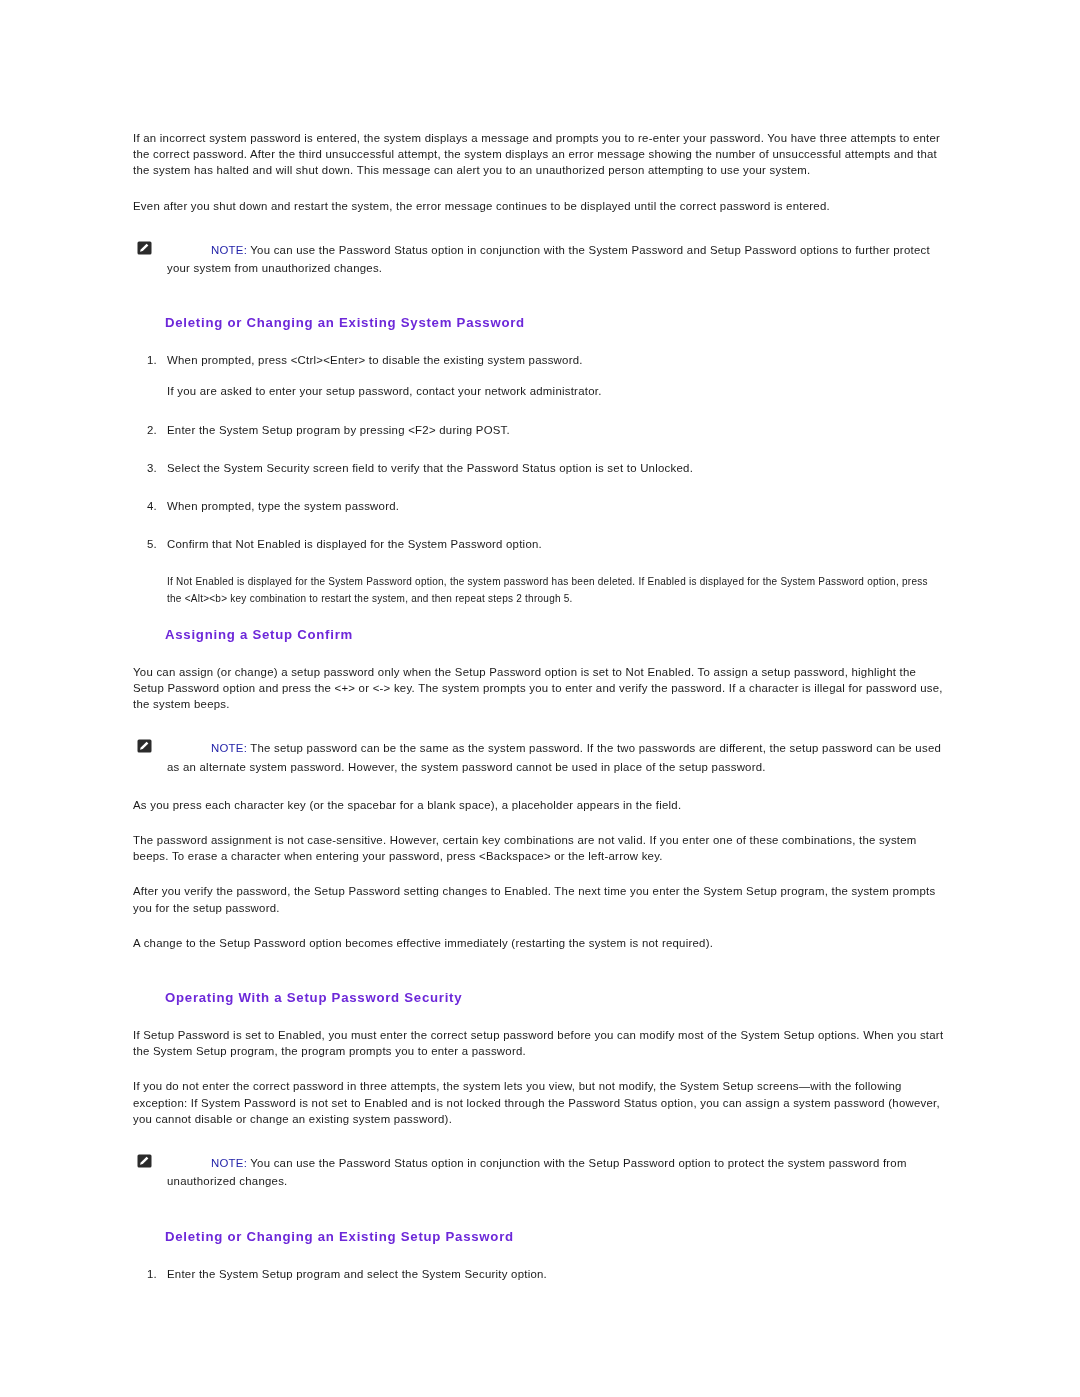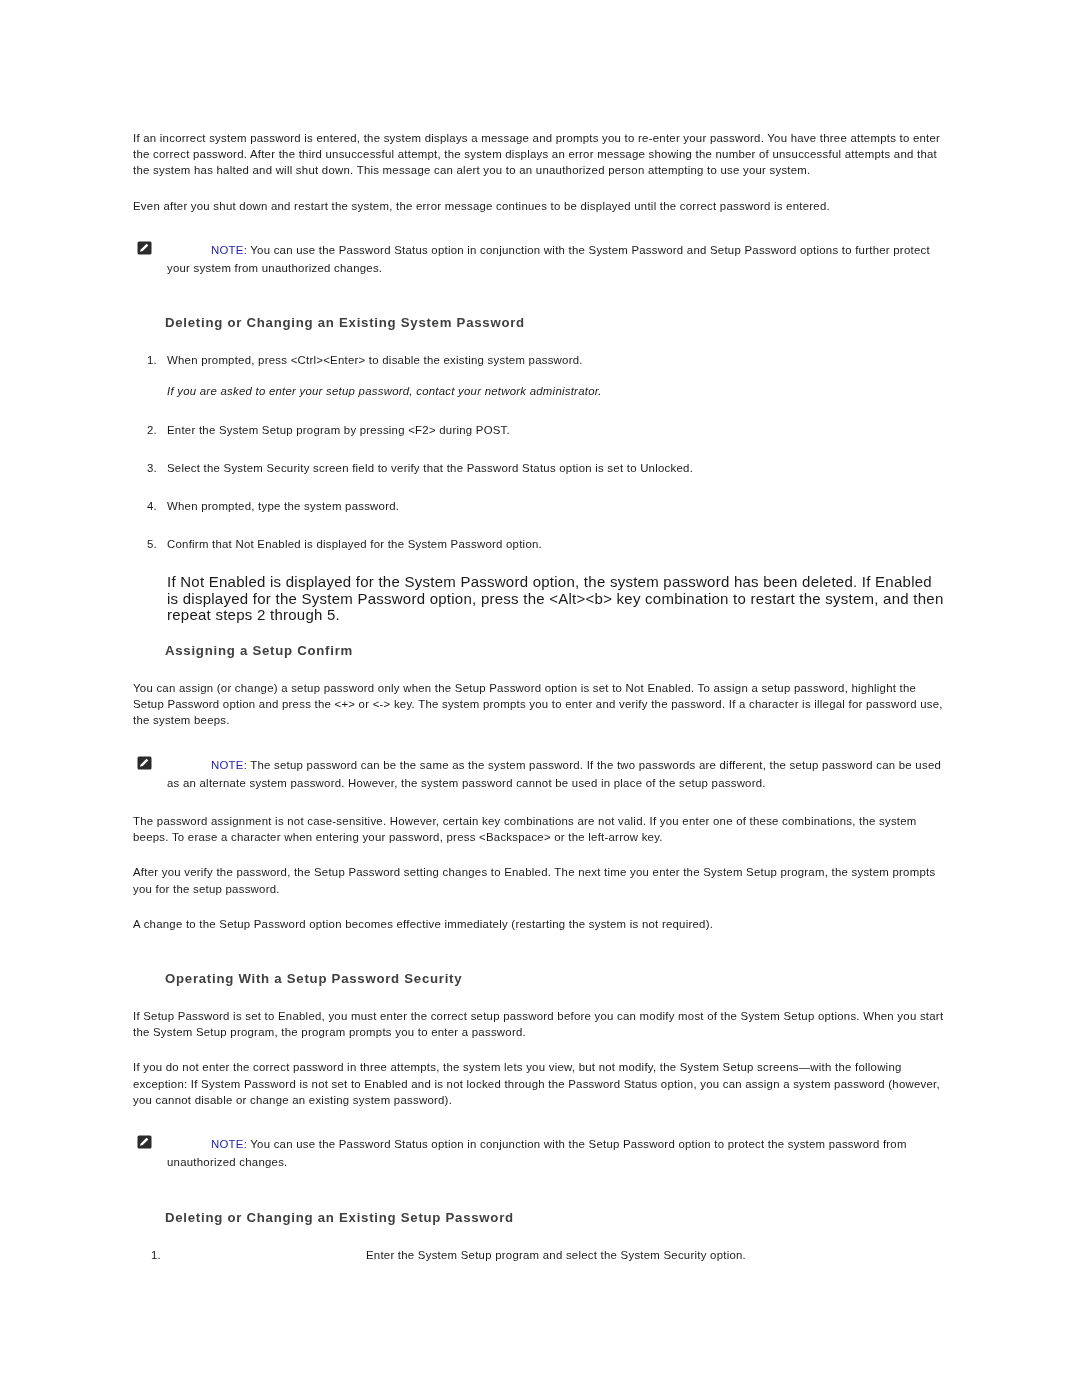--- a/index.html
+++ b/index.html
@@ -44,21 +44,21 @@
     font-weight: bold;
     letter-spacing: 1.1px;
     color: #2c2c8f;
     line-height: 24px;
   }
   h2.sub-title {
     margin: 0 0 21px 0;
     font-size: 13.2px;
     font-weight: bold;
     letter-spacing: 0.75px;
-    color: #404040;
+    color: #6d28d9;
     line-height: 17px;
     padding-left: 32px;
   }
   h2.sub-title.spaced-top { margin-top: 38px; }
 
   
   .note {
     position: relative;
     margin: 0 0 22px 0;
     padding-left: 34px;
@@ -107,27 +107,26 @@
     left: 14px;
     top: 0;
     width: 18px;
     font-size: 11.4px;
     letter-spacing: 0.25px;
     color: #1a1a1a;
   }
   ol.steps > li .sub-para {
     display: block;
     margin-top: 15px;
-    font-style: italic;
-  }
-  ol.steps.after-gap { margin-top: 2px; text-align: center; }
+  }
+  ol.steps.after-gap { margin-top: 2px; }
   .list-tail {
     margin: 0 0 19px 0;
     padding-left: 34px;
-    font-size: 15px;
+    font-size: 10px;
     line-height: 16.2px;
     letter-spacing: 0.25px;
     color: #1a1a1a;
   }
 </style>
 </head>
 <body>
 
 <div class="page">
   <div class="content">
@@ -180,20 +179,21 @@
         <svg width="15" height="14" viewBox="0 0 15 14" xmlns="http://www.w3.org/2000/svg">
           <rect x="0.5" y="0.5" width="14" height="13" rx="1.5" fill="#2b2b2b"></rect>
           <path d="M3.2 10.6 L4.0 8.2 L9.6 2.8 L11.4 4.4 L5.7 9.9 Z" fill="#ffffff"></path>
           <path d="M3.2 10.6 L4.5 10.2 L3.6 9.3 Z" fill="#ffffff"></path>
         </svg>
       </span>
       <span class="note-text"><span class="note-label">NOTE:</span><span> The setup password can be the same as the system password. If the two passwords are different, the setup password can be used as an alternate system password. However, the system password cannot be used in place of the setup password.</span></span>
     </div>
 
 
+    <p class="body-text">As you press each character key (or the spacebar for a blank space), a placeholder appears in the field.</p>
 
     <p class="body-text">The password assignment is not case-sensitive. However, certain key combinations are not valid. If you enter one of these combinations, the system beeps. To erase a character when entering your password, press &lt;Backspace&gt; or the left-arrow key.</p>
 
     <p class="body-text">After you verify the password, the Setup Password setting changes to Enabled. The next time you enter the System Setup program, the system prompts you for the setup password.</p>
 
     <p class="body-text">A change to the Setup Password option becomes effective immediately (restarting the system is not required).</p>
 
     <h2 class="sub-title spaced-top">Operating With a Setup Password Security</h2>
 
     <p class="body-text">If Setup Password is set to Enabled, you must enter the correct setup password before you can modify most of the System Setup options. When you start the System Setup program, the program prompts you to enter a password.</p>

